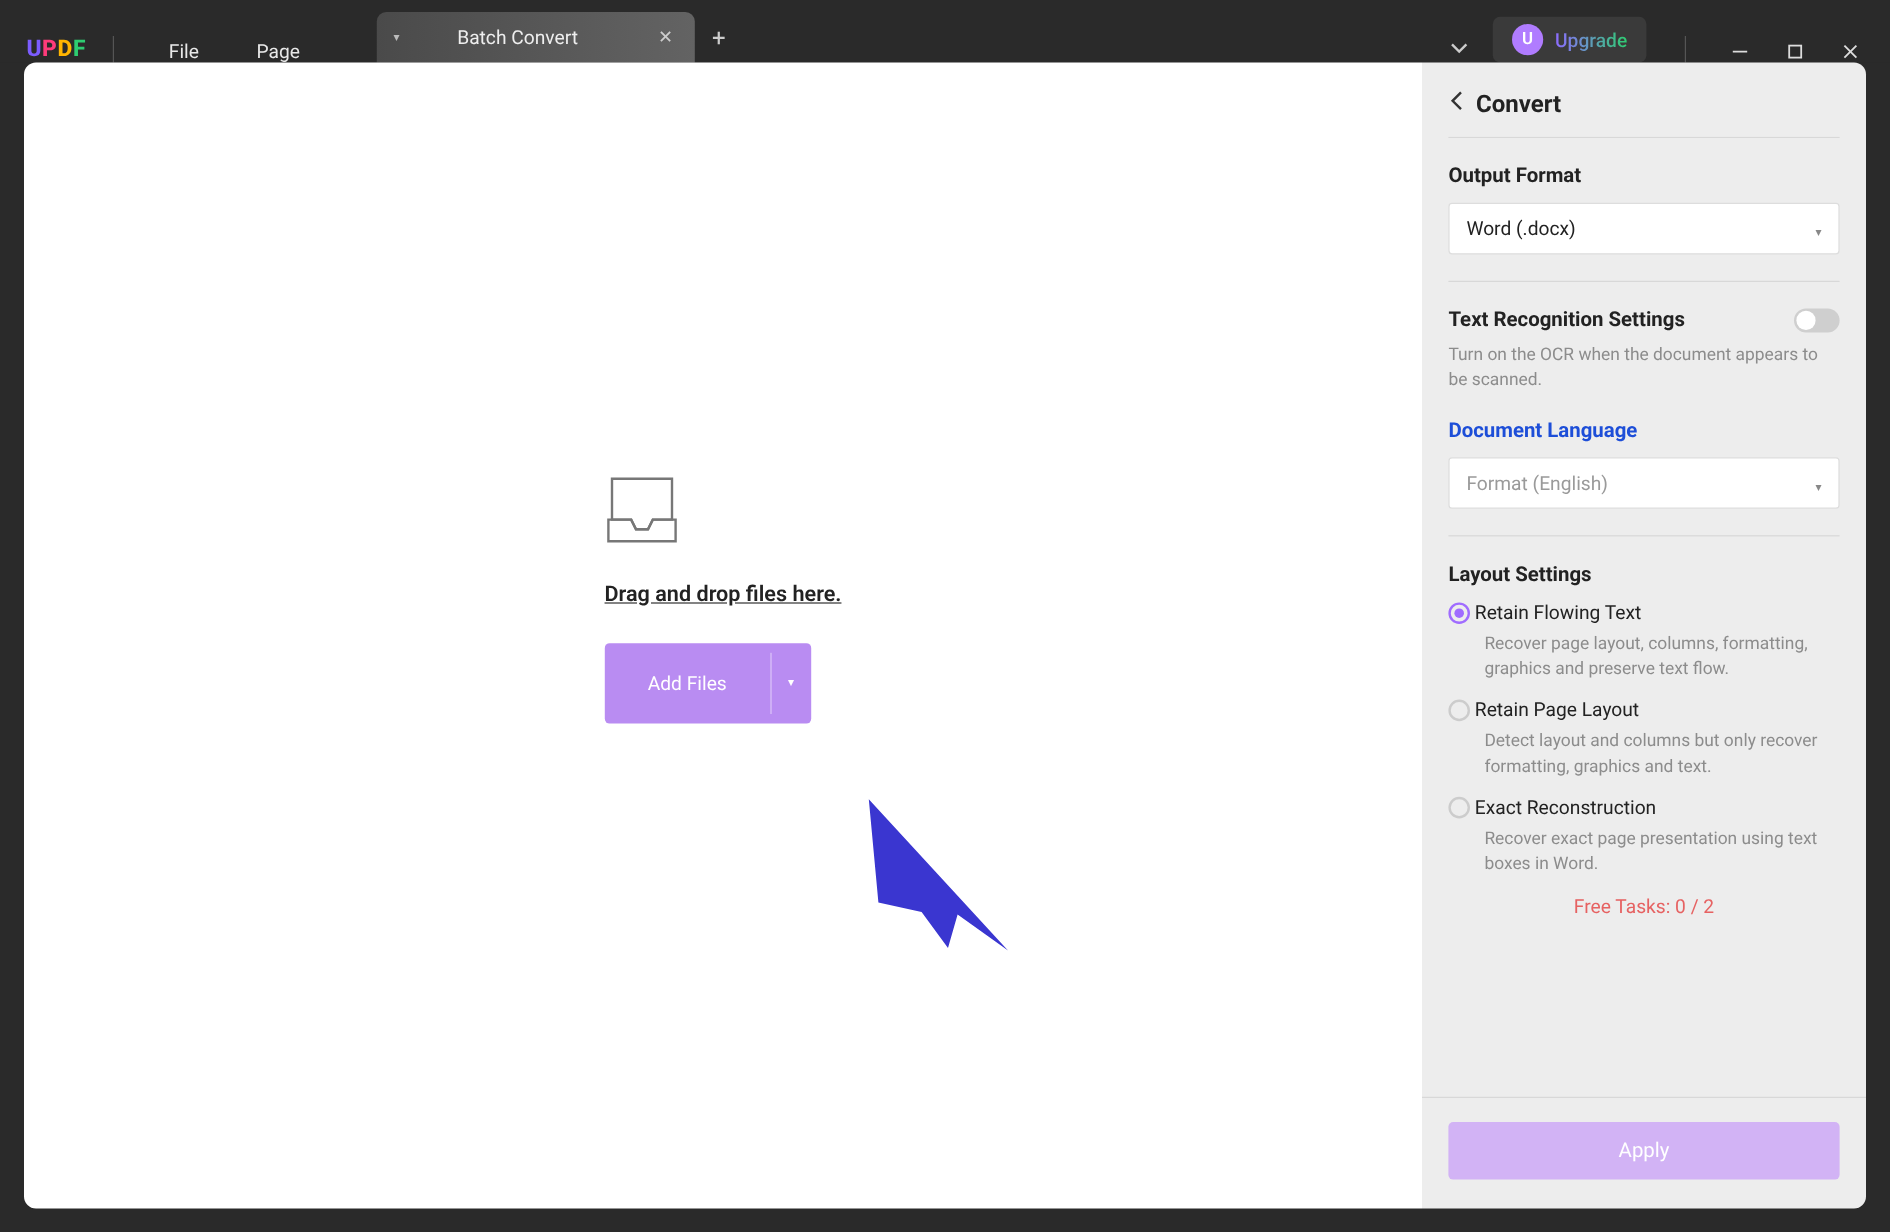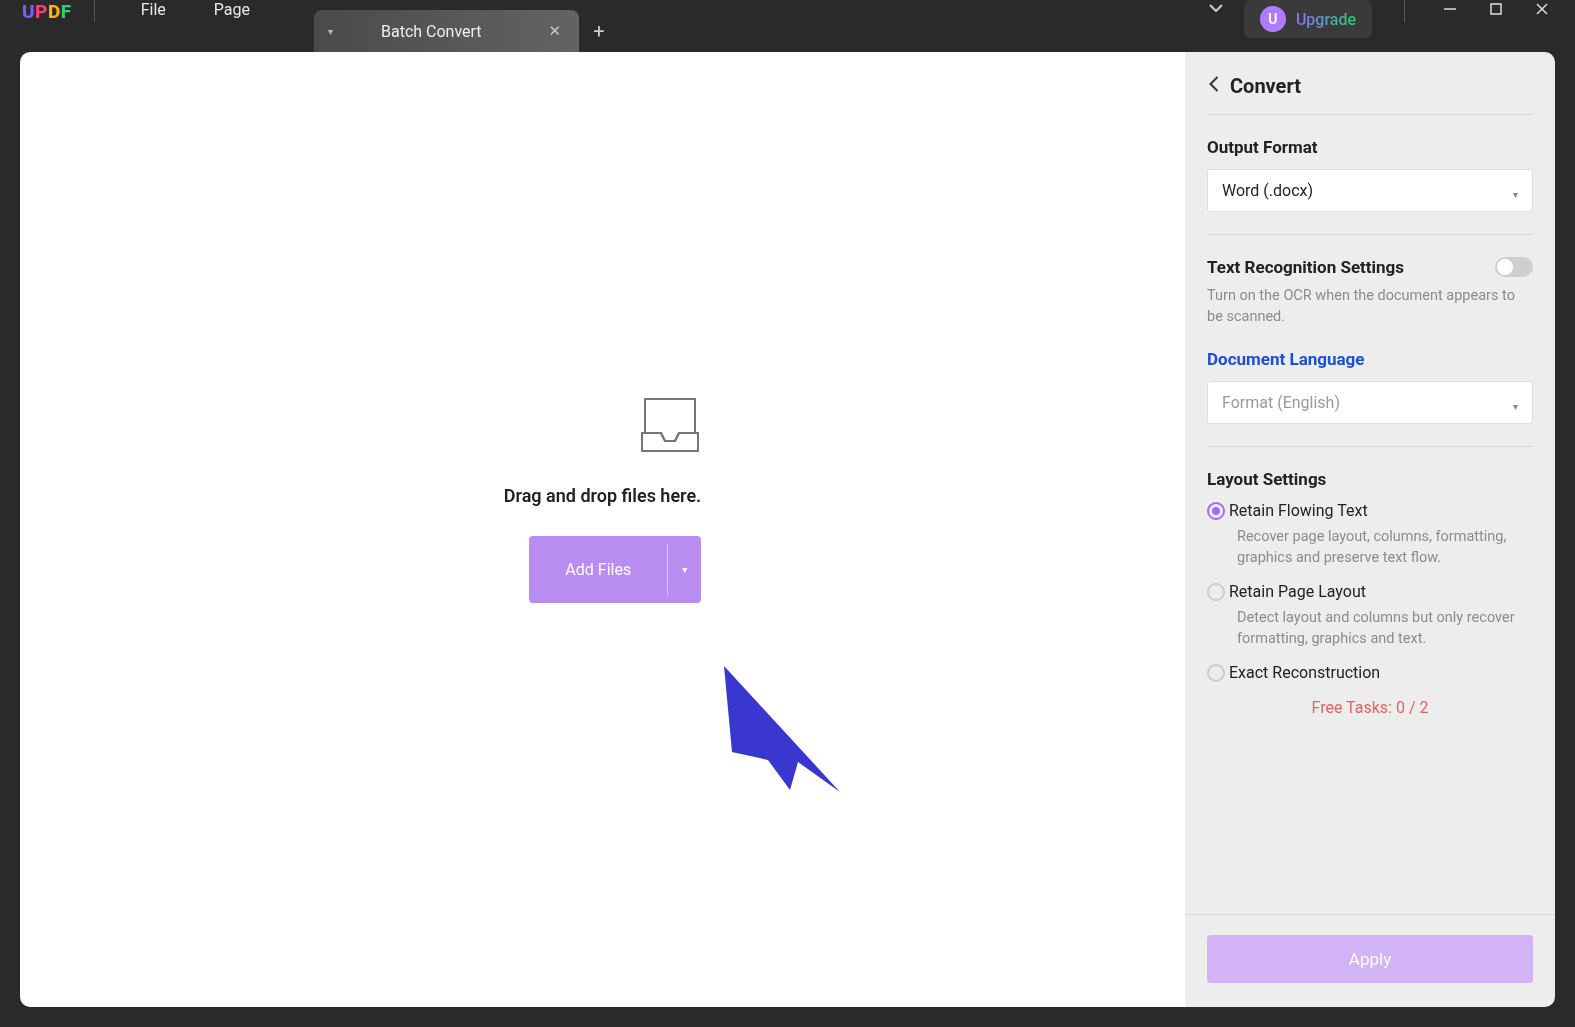--- a/index.html
+++ b/index.html
@@ -1,19 +1,19 @@
 <!DOCTYPE html>
 <html><head>
 <meta charset="utf-8">
 <style>
 * { margin: 0; padding: 0; box-sizing: border-box; font-family: -apple-system, BlinkMacSystemFont, "Segoe UI", Roboto, sans-serif; }
 body { background: #2a2a2a; width: 1575px; height: 1027px; overflow: hidden; }
 
 
-.titlebar { height: 52px; background: #2a2a2a; display: flex; align-items: flex-start; color: #ddd; }
+.titlebar { height: 52px; background: #2a2a2a; display: flex; align-items: flex-end; color: #ddd; }
 .logo { margin-left: 22px; font-weight: 800; font-size: 19px; letter-spacing: 0.5px; }
 .logo .u1 { color: #7b5cff; }
 .logo .p { color: #ff3b7b; }
 .logo .d { color: #ffb400; }
 .logo .f { color: #2ecc71; }
 .vsep { width: 1px; height: 22px; background: #555; margin: 0 22px; }
 .menu-item { padding: 0 24px; font-size: 16px; color: #e8e8e8; cursor: pointer; }
 .tabbar { display: flex; align-items: flex-end; height: 100%; margin-left: 40px; }
 .tab { display: flex; align-items: center; height: 42px; background: linear-gradient(to right, #4a4a4a, #636363); border-radius: 8px 8px 0 0; padding: 0 14px; min-width: 265px; color: #eee; font-size: 16px; position: relative; }
 .tab .dd { margin-right: 48px; font-size: 10px; color: #bbb; }
@@ -24,21 +24,21 @@
 .tabdd { color: #bbb; padding: 0 20px; cursor: pointer; font-size: 14px; }
 .upgrade { display: flex; align-items: center; background: #3a3a3a; border-radius: 6px; padding: 6px 16px; margin-right: 10px; cursor: pointer; }
 .upgrade .badge { width: 26px; height: 26px; border-radius: 50%; background: #b07cff; color: #fff; display: flex; align-items: center; justify-content: center; font-size: 14px; margin-right: 10px; font-weight: 600; }
 .upgrade .txt { background: linear-gradient(to right, #8d6cff, #2ecc71); -webkit-background-clip: text; background-clip: text; color: transparent; font-size: 16px; font-weight: 500; }
 .winbtns { display: flex; align-items: center; gap: 28px; margin: 0 24px 0 14px; }
 .winbtn { width: 18px; height: 18px; cursor: pointer; color: #ddd; display: flex; align-items: center; justify-content: center; }
 
 
 .workspace { display: flex; height: calc(100% - 52px); background: #2a2a2a; padding: 0 20px 20px 20px; gap: 0; }
 .main { flex: 1; background: #fff; border-radius: 10px 0 0 10px; position: relative; display: flex; align-items: center; justify-content: center; }
-.dropzone { text-align: right; color: #333; transform: translateY(-30px); }
+.dropzone { text-align: left; color: #333; transform: translateY(-30px); text-decoration: underline; }
 .inbox-icon { margin: 0 auto 28px; }
 .drop-text { font-size: 18px; font-weight: 600; color: #222; margin-bottom: 30px; }
 .addfiles { display: inline-flex; align-items: stretch; background: #b98cf2; border-radius: 4px; overflow: hidden; color: #fff; font-size: 16px; cursor: pointer; }
 .addfiles .lbl { padding: 24px 36px; }
 .addfiles .sep { width: 1px; background: rgba(255,255,255,0.5); margin: 8px 0; }
 .addfiles .dd { padding: 12px 14px; font-size: 10px; display: flex; align-items: center; }
 .cursor-arrow { position: absolute; left: 700px; top: 610px; pointer-events: none; }
 
 
 .sidebar { width: 370px; background: #ededed; border-radius: 0 10px 10px 0; display: flex; flex-direction: column; color: #222; }
@@ -184,20 +184,21 @@
       <div class="radio-row">
         <div class="radio"></div>
         <div class="radio-label">Retain Page Layout</div>
       </div>
       <div class="radio-desc">Detect layout and columns but only recover formatting, graphics and text.</div>
 
       <div class="radio-row">
         <div class="radio"></div>
         <div class="radio-label">Exact Reconstruction</div>
       </div>
+      <div class="radio-desc">Recover exact page presentation using text boxes in Word.</div>
 
       <div class="free-tasks">Free Tasks: 0 / 2</div>
     </div>
 
     <div class="sb-foot">
       <button class="apply-btn">Apply</button>
     </div>
   </div>
 </div>
 

